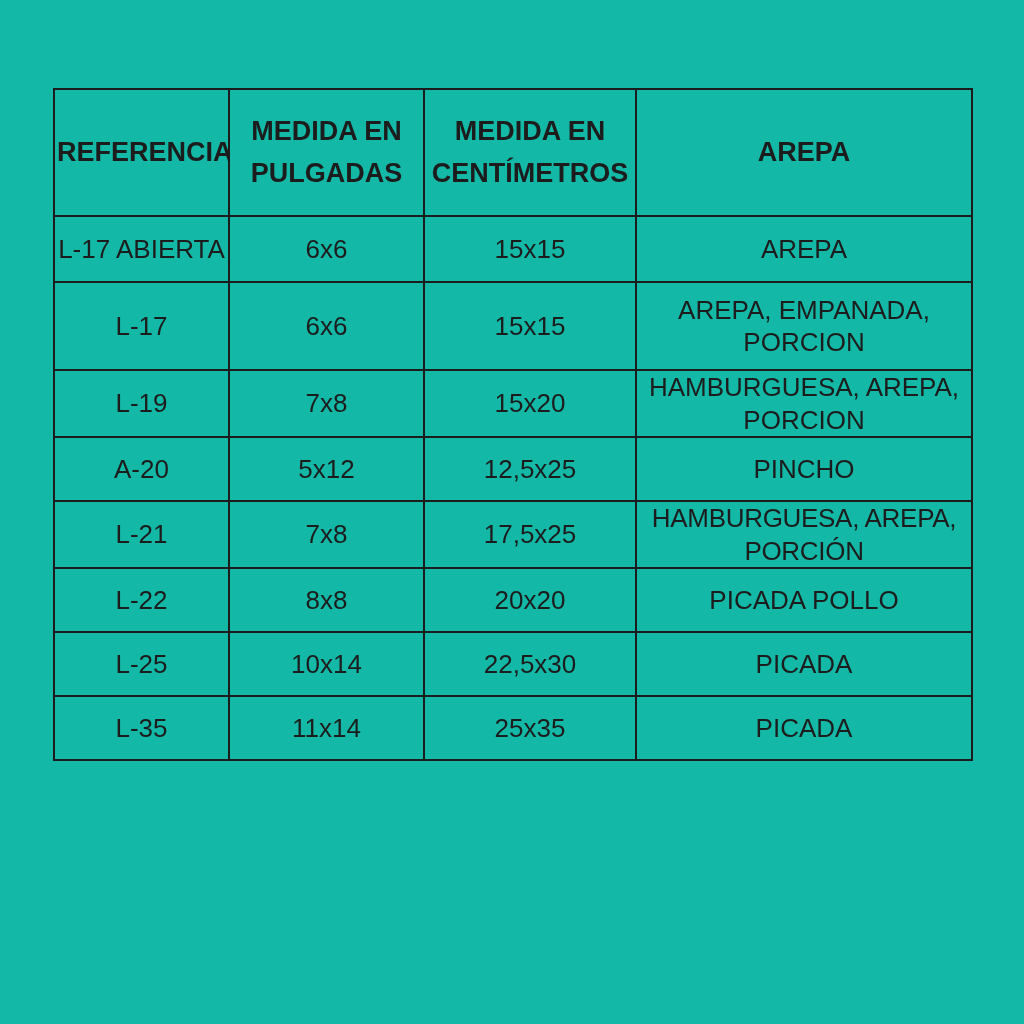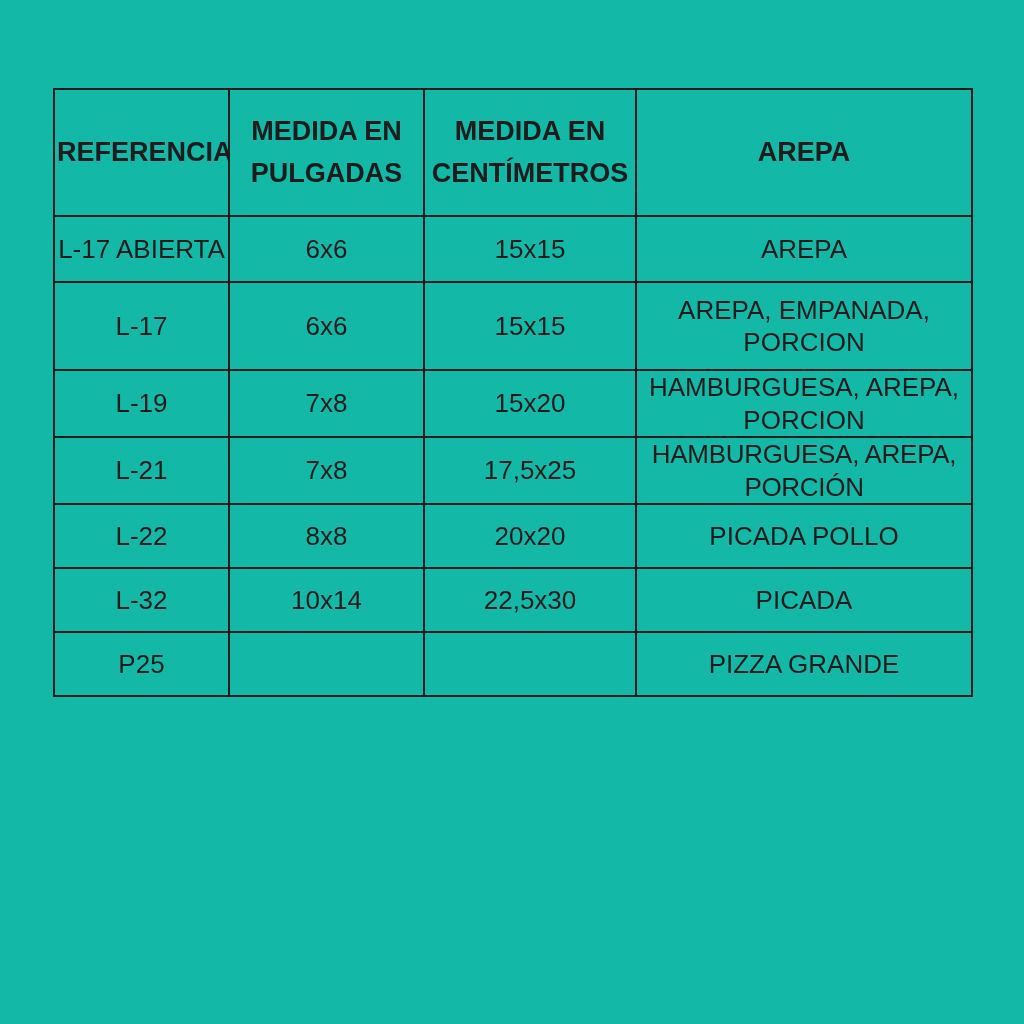--- a/index.html
+++ b/index.html
@@ -97,38 +97,44 @@
 PORCION</td>
       </tr>
       <tr>
         <td>L-19</td>
         <td>7x8</td>
         <td>15x20</td>
         <td class="usos-small">HAMBURGUESA, AREPA,
 PORCION</td>
       </tr>
       <tr>
+        <td>A-20</td>
+        <td>5x12</td>
+        <td>12,5x25</td>
+        <td>PINCHO</td>
+      </tr>
+      <tr>
         <td>L-21</td>
         <td>7x8</td>
         <td>17,5x25</td>
         <td class="usos-xs">HAMBURGUESA, AREPA, PORCIÓN</td>
       </tr>
       <tr>
         <td>L-22</td>
         <td>8x8</td>
         <td>20x20</td>
         <td>PICADA POLLO</td>
       </tr>
       <tr>
-        <td>L-32</td>
+        <td>L-25</td>
         <td>10x14</td>
         <td>22,5x30</td>
         <td>PICADA</td>
       </tr>
       <tr>
-        <td>P25</td>
-        <td></td>
-        <td></td>
-        <td>PIZZA GRANDE</td>
+        <td>L-35</td>
+        <td>11x14</td>
+        <td>25x35</td>
+        <td>PICADA</td>
       </tr>
     </tbody>
   </table>
 </div>
 
 </body></html>

